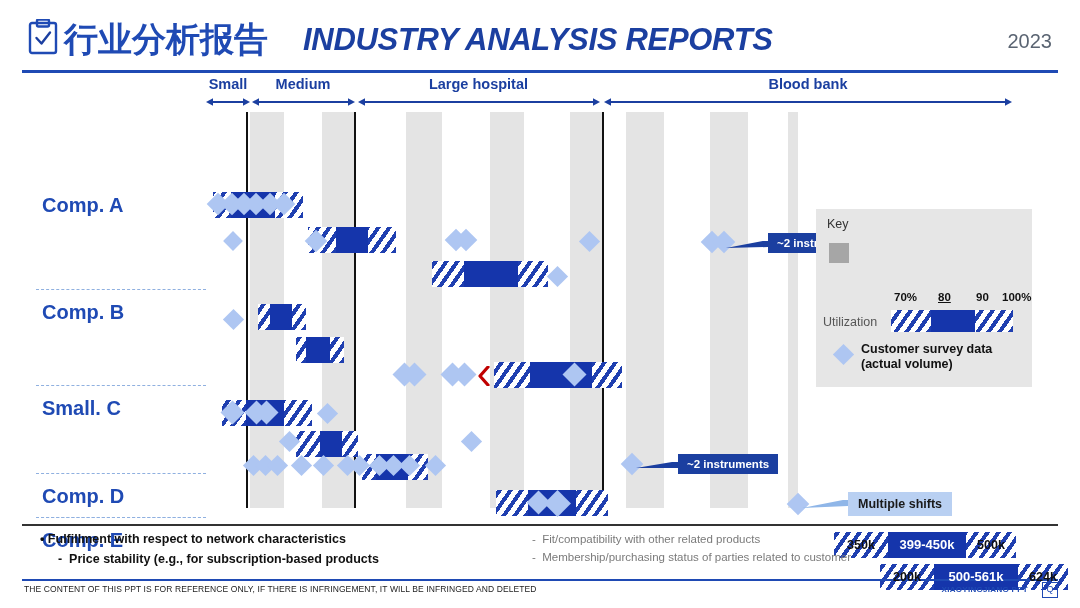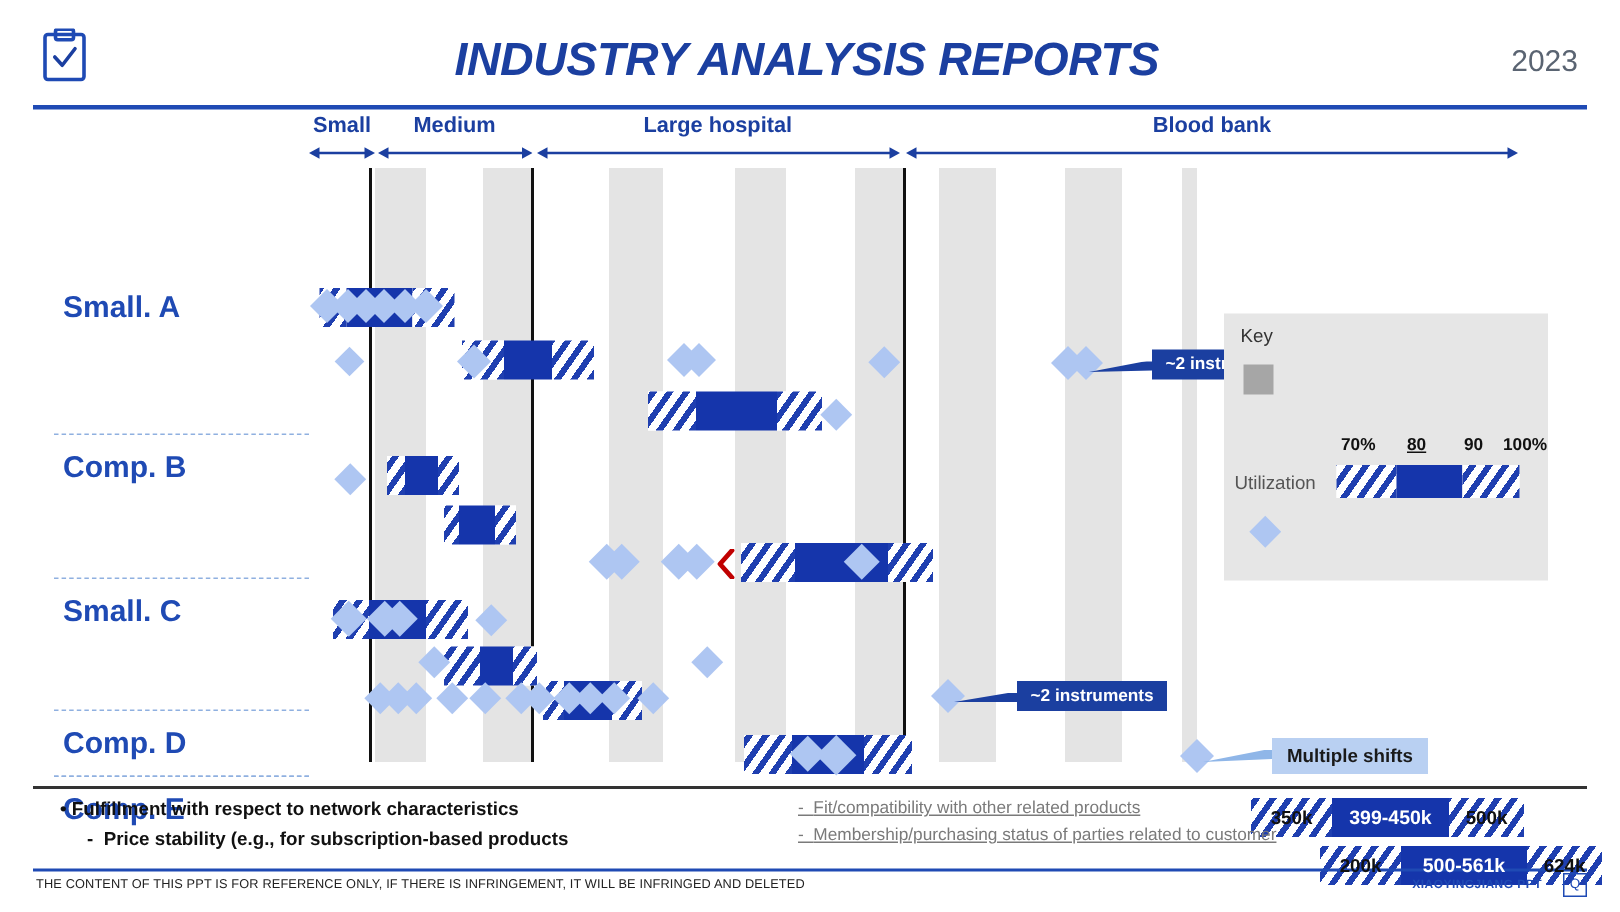--- a/index.html
+++ b/index.html
@@ -163,21 +163,21 @@
   .fn-left-1 {
     position: absolute; left: 40px; top: 532px;
     font-size: 12.5px; font-weight: bold; color: #111111;
   }
   .fn-left-2 {
     position: absolute; left: 58px; top: 552px;
     font-size: 12.5px; font-weight: bold; color: #111111;
   }
   .fn-right {
     position: absolute; left: 532px;
-    font-size: 11.5px; color: #7a7a7a; text-decoration: underline;
+    font-size: 11.5px; color: #7a7a7a;
   }
 
   
   #footer-rule {
     position: absolute; left: 22px; top: 579px; width: 1036px; height: 1.5px;
     background: #1f4ab4;
   }
   #footer-text {
     position: absolute; left: 24px; top: 584px;
     font-size: 8.5px; color: #222222; letter-spacing: 0.1px;
@@ -194,20 +194,21 @@
 </style>
 </head>
 <body>
 
 <div id="header">
   <svg id="clipboard-icon" viewBox="0 0 30 36">
     <rect x="2" y="4" width="26" height="30" rx="2" fill="none" stroke="#1f4ab4" stroke-width="2.4"></rect>
     <rect x="9" y="0.5" width="12" height="7" rx="1.5" fill="none" stroke="#1f4ab4" stroke-width="2.4"></rect>
     <path d="M8.5 19 L13.5 24.5 L22 13.5" fill="none" stroke="#1b3fa0" stroke-width="2.4" stroke-linecap="round" stroke-linejoin="round"></path>
   </svg>
+  <div id="title-cn">行业分析报告</div>
   <div id="title-en">INDUSTRY ANALYSIS REPORTS</div>
   <div id="year">2023</div>
   <div id="header-rule"></div>
 </div>
 
 <div id="plot">
   <div id="bands">
       <div class="band" style="left: 250px; width: 34px;"></div>
       <div class="band" style="left: 322px; width: 32px;"></div>
       <div class="band" style="left: 406px; width: 36px;"></div>
@@ -242,21 +243,21 @@
         <polygon points="242,6 235,2.2 235,9.8" fill="#1b3fa0"></polygon>
       </svg>
       <div class="cat-label" style="left: 603px; width: 410px; top: 0px;">Blood bank</div>
       <svg class="cat-arrow" width="408" height="12" viewBox="0 0 408 12" style="left: 604px; top: 20px;">
         <line x1="5" y1="6" x2="403" y2="6" stroke="#1b3fa0" stroke-width="1.8"></line>
         <polygon points="0,6 7,2.2 7,9.8" fill="#1b3fa0"></polygon>
         <polygon points="408,6 401,2.2 401,9.8" fill="#1b3fa0"></polygon>
       </svg>
     </div>
   <div id="rowlabels">
-      <div class="row-label" style="top: 118px;">Small. A</div>
+      <div class="row-label" style="top: 118px;">Comp. A</div>
       <div class="row-label" style="top: 225px;">Comp. B</div>
       <div class="row-divider" style="top: 213px;"></div>
       <div class="row-label" style="top: 321px;">Small. C</div>
       <div class="row-divider" style="top: 309px;"></div>
       <div class="row-label" style="top: 409px;">Comp. D</div>
       <div class="row-divider" style="top: 397px;"></div>
       <div class="row-label" style="top: 453px;">Comp. E</div>
       <div class="row-divider" style="top: 441px;"></div>
       <div class="row-divider" style="top: 441px;"></div>
     </div>
@@ -399,20 +400,21 @@
       <div class="scale-tick" style="left: 160px; top: 82px;">90</div>
       <div class="scale-tick" style="left: 186px; top: 82px;">100%</div>
     </div>
   <div id="legend-util-label">Utilization</div>
   <div id="legend-util-bar">
     <div class="lg-hatch" style="left:0;width:40px"></div>
     <div class="lg-solid" style="left:40px;width:44px"></div>
     <div class="lg-hatch" style="left:84px;width:38px"></div>
   </div>
   <div id="legend-diamond"></div>
+  <div id="legend-survey">Customer survey data (actual volume)</div>
 </div>
 
 <div id="fn-rule"></div>
 <div class="fn-left-1">
   <span>•&nbsp;</span><span>Fulfillment with respect to network characteristics</span>
 </div>
 <div class="fn-left-2">
   <span>-&nbsp;&nbsp;</span><span>Price stability (e.g., for subscription-based products</span>
 </div>
 <div class="fn-right" style="top:533px">

